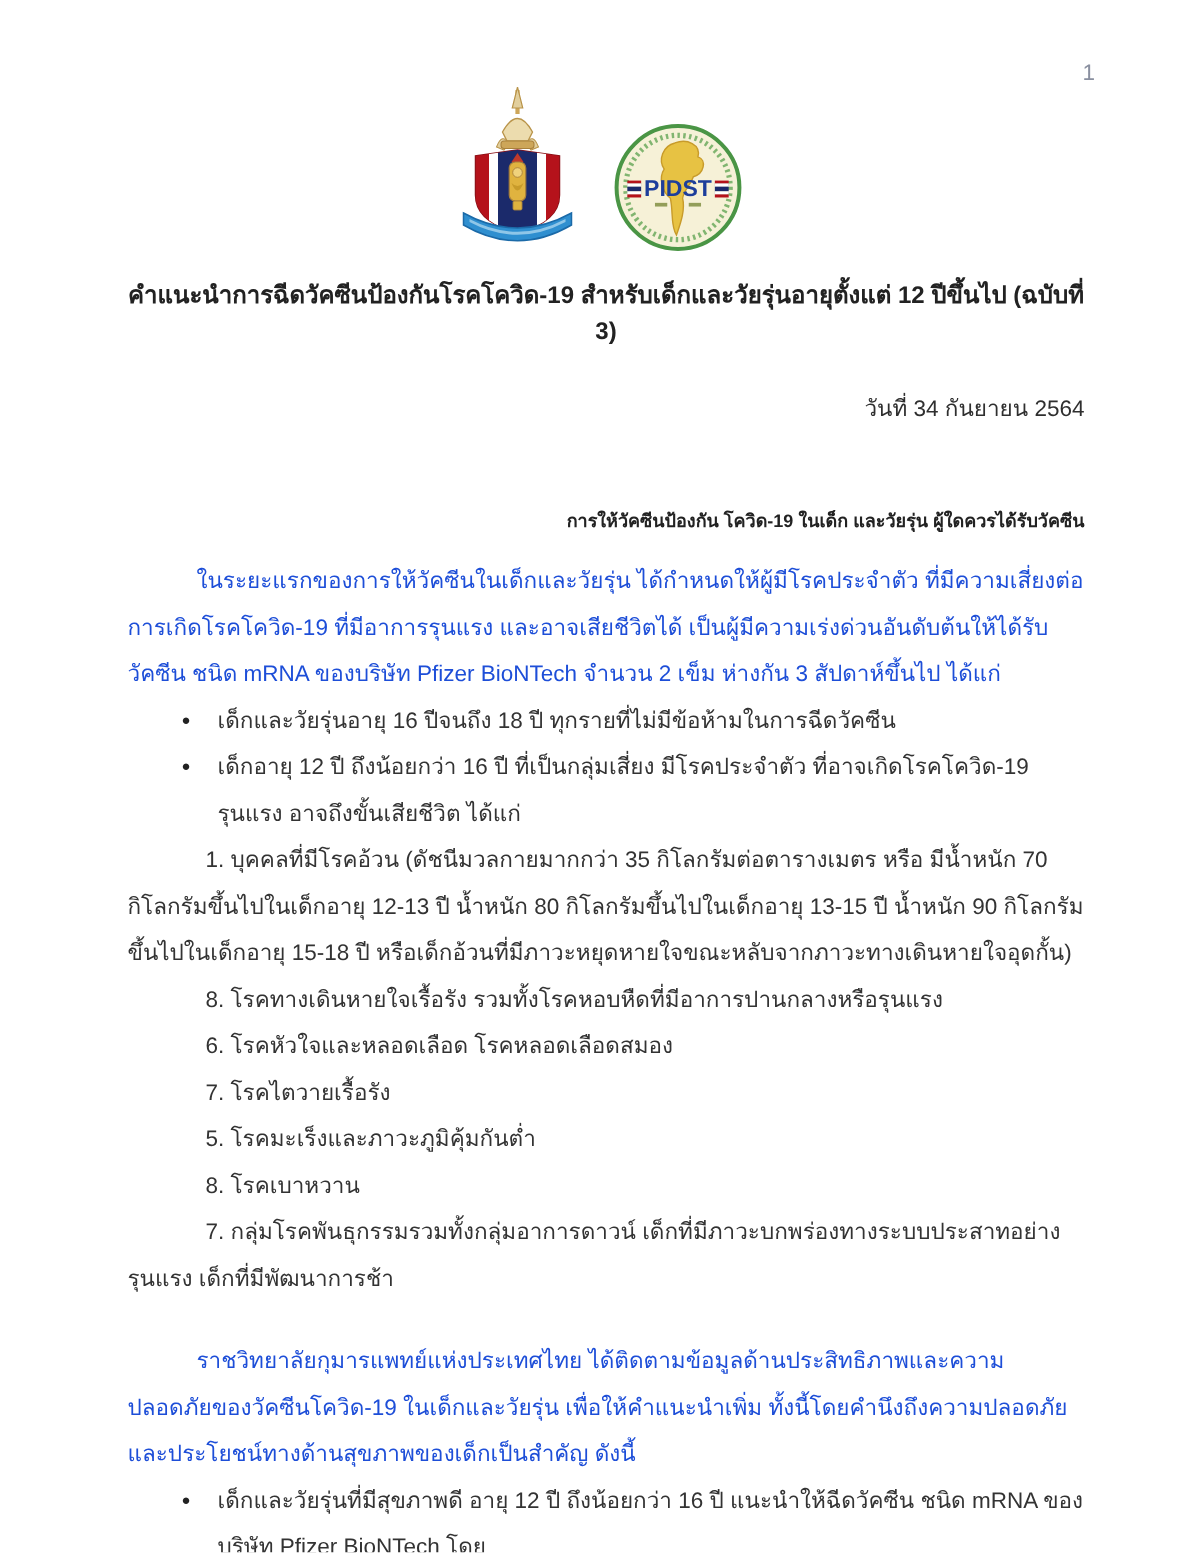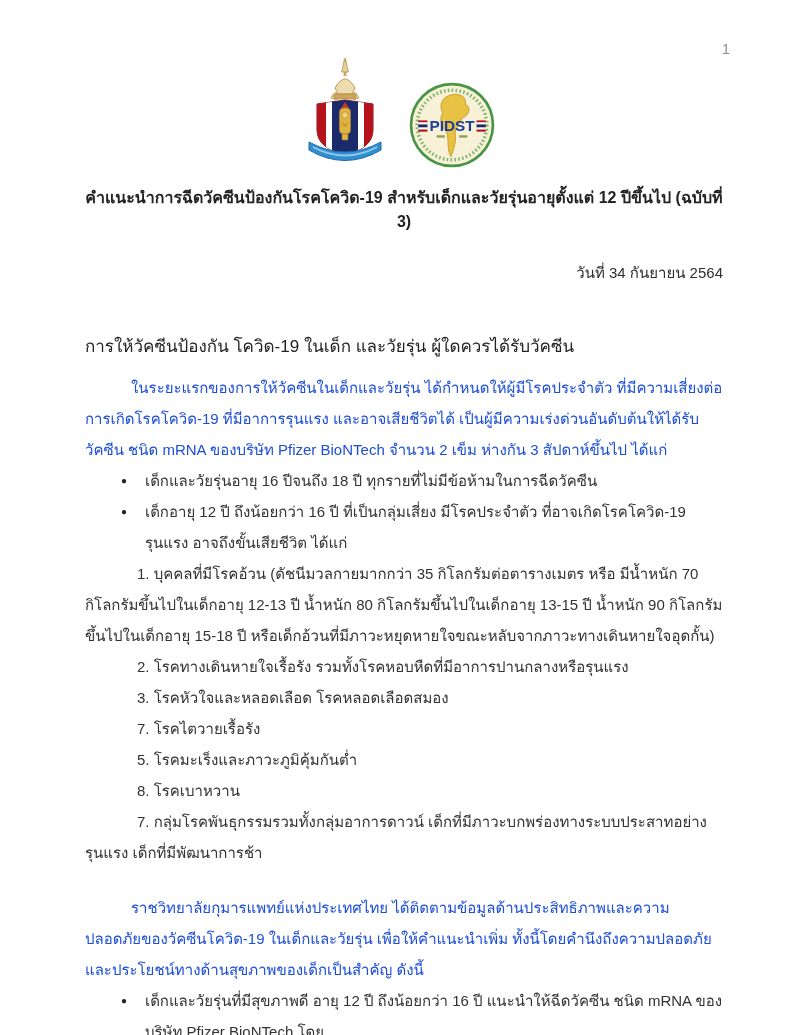--- a/index.html
+++ b/index.html
@@ -34,22 +34,22 @@
 
   .doc-title {
     font-weight:bold; font-size:16px; color:#222222;
     text-align:center; line-height:24px;
   }
   .doc-date {
     text-align:right; margin-top:28px; font-size:15px; color:#2f2f2f;
     line-height:22px;
   }
   .section-heading {
-    font-weight:normal; font-size:17px; color:#222222;
-    margin-top:50px; line-height:26px;
+    font-weight:bold; font-size:12px; color:#222222;
+    margin-top:50px; line-height:26px;text-align:right;
   }
   .para {
     margin-top:12px; text-indent:46px; color:#1d4ed8;
   }
   .para.closing { margin-top:24px; }
 
   .bullet-item {
     position:relative; padding-left:60px;
   }
   .bullet-item .bullet-dot {
@@ -153,22 +153,22 @@
       <span class="bullet-dot">●</span>
       <span>เด็กและวัยรุ่นอายุ 16 ปีจนถึง 18 ปี ทุกรายที่ไม่มีข้อห้ามในการฉีดวัคซีน</span>
     </div>
 
     <div class="bullet-item">
       <span class="bullet-dot">●</span>
       <span>เด็กอายุ 12 ปี ถึงน้อยกว่า 16 ปี ที่เป็นกลุ่มเสี่ยง มีโรคประจำตัว ที่อาจเกิดโรคโควิด-19 รุนแรง อาจถึงขั้นเสียชีวิต ได้แก่</span>
     </div>
 
     <p class="num-item">1. บุคคลที่มีโรคอ้วน (ดัชนีมวลกายมากกว่า 35 กิโลกรัมต่อตารางเมตร หรือ มีน้ำหนัก 70 กิโลกรัมขึ้นไปในเด็กอายุ 12-13 ปี  น้ำหนัก 80 กิโลกรัมขึ้นไปในเด็กอายุ 13-15 ปี  น้ำหนัก 90 กิโลกรัมขึ้นไปในเด็กอายุ 15-18 ปี หรือเด็กอ้วนที่มีภาวะหยุดหายใจขณะหลับจากภาวะทางเดินหายใจอุดกั้น)</p>
-    <p class="num-item">2. โรคทางเดินหายใจเรื้อรัง รวมทั้งโรคหอบหืดที่มีอาการปานกลางหรือรุนแรง</p>
-    <p class="num-item">3. โรคหัวใจและหลอดเลือด โรคหลอดเลือดสมอง</p>
+    <p class="num-item">8. โรคทางเดินหายใจเรื้อรัง รวมทั้งโรคหอบหืดที่มีอาการปานกลางหรือรุนแรง</p>
+    <p class="num-item">6. โรคหัวใจและหลอดเลือด โรคหลอดเลือดสมอง</p>
     <p class="num-item">7. โรคไตวายเรื้อรัง</p>
     <p class="num-item">5. โรคมะเร็งและภาวะภูมิคุ้มกันต่ำ</p>
     <p class="num-item">8. โรคเบาหวาน</p>
     <p class="num-item">7. กลุ่มโรคพันธุกรรมรวมทั้งกลุ่มอาการดาวน์ เด็กที่มีภาวะบกพร่องทางระบบประสาทอย่างรุนแรง เด็กที่มีพัฒนาการช้า</p>
 
     <p class="para closing">ราชวิทยาลัยกุมารแพทย์แห่งประเทศไทย  ได้ติดตามข้อมูลด้านประสิทธิภาพและความปลอดภัยของวัคซีนโควิด-19 ในเด็กและวัยรุ่น เพื่อให้คำแนะนำเพิ่ม ทั้งนี้โดยคำนึงถึงความปลอดภัย และประโยชน์ทางด้านสุขภาพของเด็กเป็นสำคัญ ดังนี้</p>
 
     <div class="bullet-item">
       <span class="bullet-dot">●</span>
       <span>เด็กและวัยรุ่นที่มีสุขภาพดี อายุ 12 ปี ถึงน้อยกว่า 16 ปี แนะนำให้ฉีดวัคซีน ชนิด mRNA ของบริษัท Pfizer BioNTech โดย</span>

